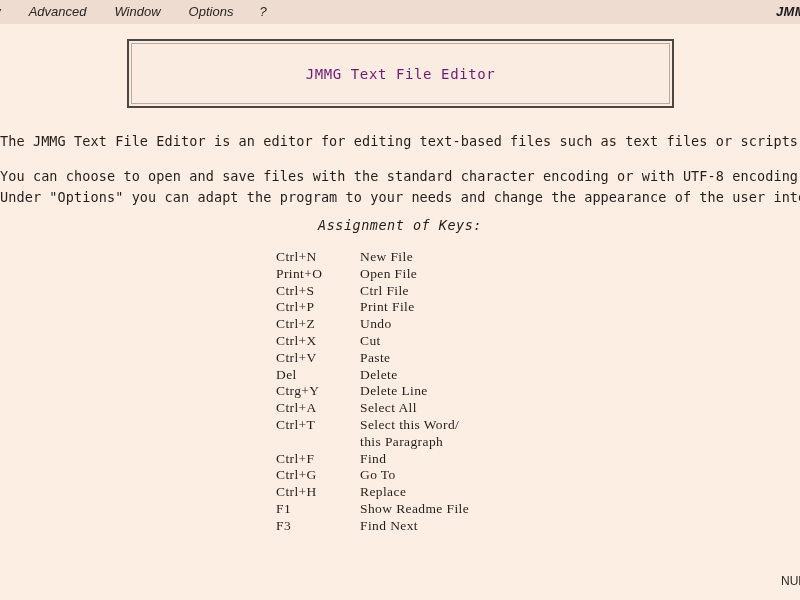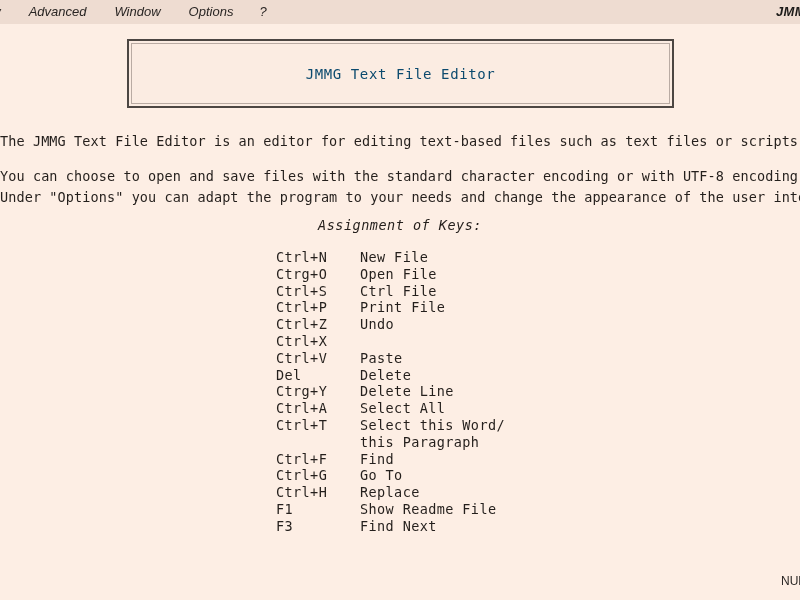--- a/index.html
+++ b/index.html
@@ -76,21 +76,21 @@
     height: 100%;
     border: 1px solid #b9aba3;
     display: flex;
     align-items: center;
     justify-content: center;
     background: #fbece2;
   }
   #title-text {
     font-size: 14px;
     letter-spacing: 0.6px;
-    color: #0c4a6e;
+    color: #701a75;
     white-space: nowrap;
   }
 
   
   .para {
     position: absolute;
     width: 800px;
     text-align: center;
     font-size: 13.5px;
     line-height: 21px;
@@ -114,20 +114,21 @@
     font-style: italic;
   }
   #keys-table {
     position: absolute;
     left: 276px;
     top: 249px;
     font-size: 13.5px;
     line-height: 16.8px;
     letter-spacing: 0.4px;
     color: #241f1c;
+    font-family: Liberation Serif, serif;
   }
   .key-row {
     display: flex;
     white-space: nowrap;
   }
   .key-combo {
     width: 84px;
     flex: 0 0 84px;
   }
   .key-desc { flex: 1 1 auto; }
@@ -168,37 +169,38 @@
 <div class="para" id="para-2">You can choose to open and save files with the standard character encoding or with UTF-8 encoding.</div>
 <div class="para" id="para-3">Under "Options" you can adapt the program to your needs and change the appearance of the user interface.</div>
 
 <div id="keys-heading">Assignment of Keys:</div>
 <div id="keys-table">
     <div class="key-row">
       <span class="key-combo">Ctrl+N</span>
       <span class="key-desc">New File</span>
     </div>
     <div class="key-row">
-      <span class="key-combo">Ctrg+O</span>
+      <span class="key-combo">Print+O</span>
       <span class="key-desc">Open File</span>
     </div>
     <div class="key-row">
       <span class="key-combo">Ctrl+S</span>
       <span class="key-desc">Ctrl File</span>
     </div>
     <div class="key-row">
       <span class="key-combo">Ctrl+P</span>
       <span class="key-desc">Print File</span>
     </div>
     <div class="key-row">
       <span class="key-combo">Ctrl+Z</span>
       <span class="key-desc">Undo</span>
     </div>
     <div class="key-row">
       <span class="key-combo">Ctrl+X</span>
+      <span class="key-desc">Cut</span>
     </div>
     <div class="key-row">
       <span class="key-combo">Ctrl+V</span>
       <span class="key-desc">Paste</span>
     </div>
     <div class="key-row">
       <span class="key-combo">Del</span>
       <span class="key-desc">Delete</span>
     </div>
     <div class="key-row">

